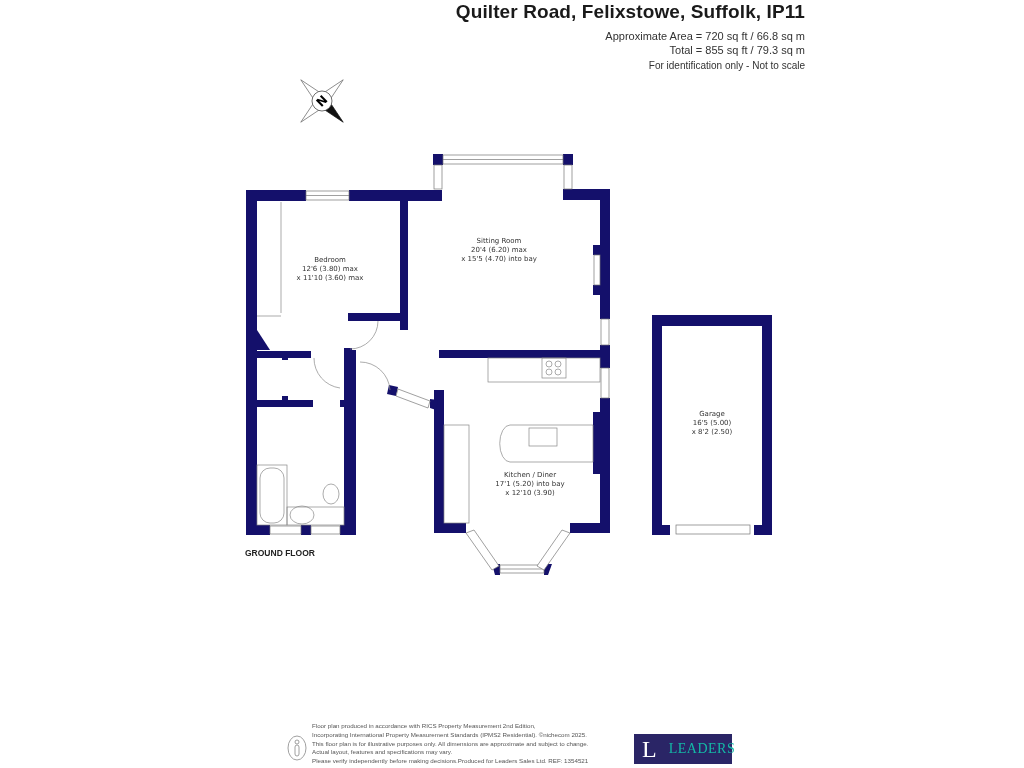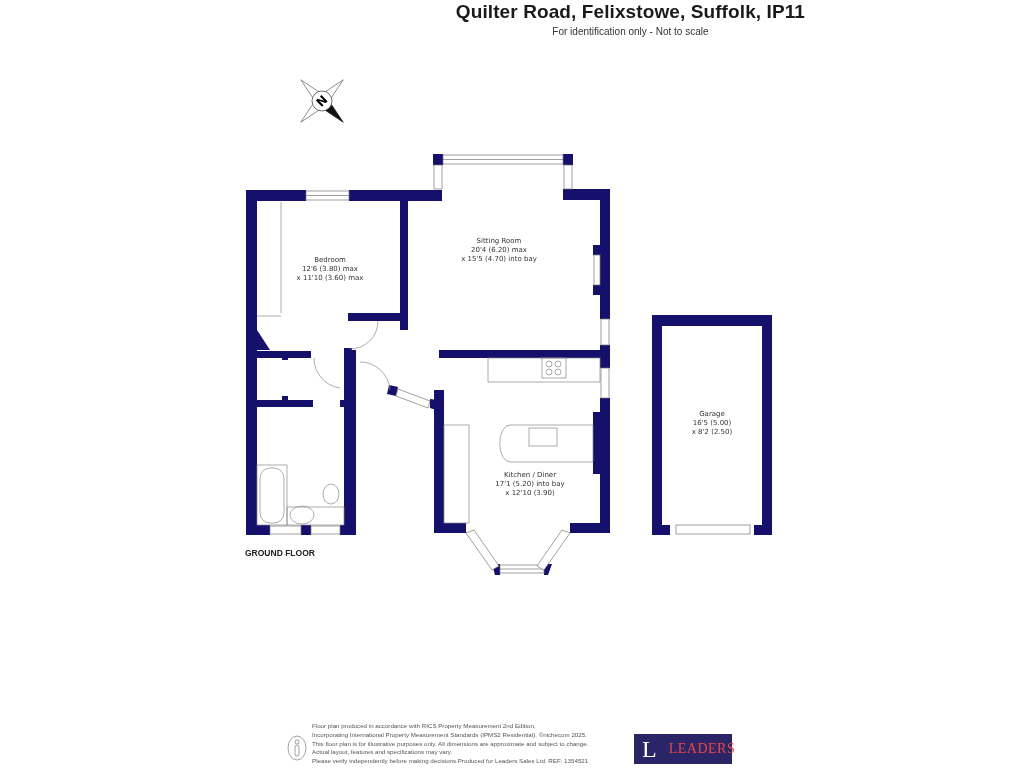--- a/index.html
+++ b/index.html
@@ -1,36 +1,38 @@
 <!DOCTYPE html>
 <html><head>
   <meta charset="utf-8">
   <style>
     html, body { margin: 0; padding: 0; background: #ffffff; }
     body { width: 1024px; height: 768px; position: relative; overflow: hidden; font-family: "Liberation Sans", sans-serif; color: #222; }
-    .header { position: absolute; right: 219px; top: 0; text-align: center; }
+    .header { position: absolute; right: 219px; top: 0; text-align: right; }
     .title { font-size: 19px; font-weight: bold; color: #1a1a1a; margin-top: 1px; letter-spacing: 0.1px; }
     .area-line { font-size: 11px; color: #333; line-height: 14px; }
     .area-first { margin-top: 6px; }
     .note { font-size: 10px; color: #333; margin-top: 3px; }
     svg.plan { position: absolute; left: 0; top: 0; }
     .room-label { font-family: "DejaVu Sans", sans-serif; font-size: 7px; fill: #333; text-anchor: middle; }
     .floor-label { position: absolute; left: 245px; top: 540px; font-size: 8.5px; font-weight: bold; color: #222; margin-top: 8px; }
     .footer { position: absolute; left: 312px; top: 722px; font-size: 6.2px; color: #555; line-height: 8.8px; }
     .info-icon { position: absolute; left: 287px; top: 735px; width: 20px; height: 26px; }
     .logo { position: absolute; left: 634px; top: 734px; width: 98px; height: 30px; background: #2a2566; display: flex; align-items: center; }
     .logo-l { font-family: "Liberation Serif", serif; font-size: 24px; color: #fff; padding-left: 8px; width: 18px; }
     .logo-sep { width: 1px; height: 18px; background: #b0aed0; margin: 0 6px 0 6px; }
-    .logo-text { font-family: "Liberation Serif", serif; font-size: 14px; color: #ef4444; letter-spacing: 0.5px; }
+    .logo-text { font-family: "Liberation Serif", serif; font-size: 14px; color: #14b8a6; letter-spacing: 0.5px; }
   </style>
 </head>
 <body>
 
 <div class="header">
   <div class="title">Quilter Road, Felixstowe, Suffolk, IP11</div>
+  <div class="area-line area-first">Approximate Area = 720 sq ft / 66.8 sq m</div>
+  <div class="area-line">Total = 855 sq ft / 79.3 sq m</div>
   <div class="note">For identification only - Not to scale</div>
 </div>
 
 <svg class="plan" width="1024" height="768" viewBox="0 0 1024 768">
 
   <g transform="translate(322,101) rotate(-45)">
     <polygon points="0,-30 5,-5 0,0 -5,-5" fill="none" stroke="#666" stroke-width="0.7"></polygon>
     <polygon points="30,0 5,5 0,0 5,-5" fill="none" stroke="#666" stroke-width="0.7"></polygon>
     <polygon points="0,30 -5,5 0,0 5,5" fill="#111" stroke="#111" stroke-width="0.7"></polygon>
     <polygon points="-30,0 -5,-5 0,0 -5,5" fill="none" stroke="#666" stroke-width="0.7"></polygon>

